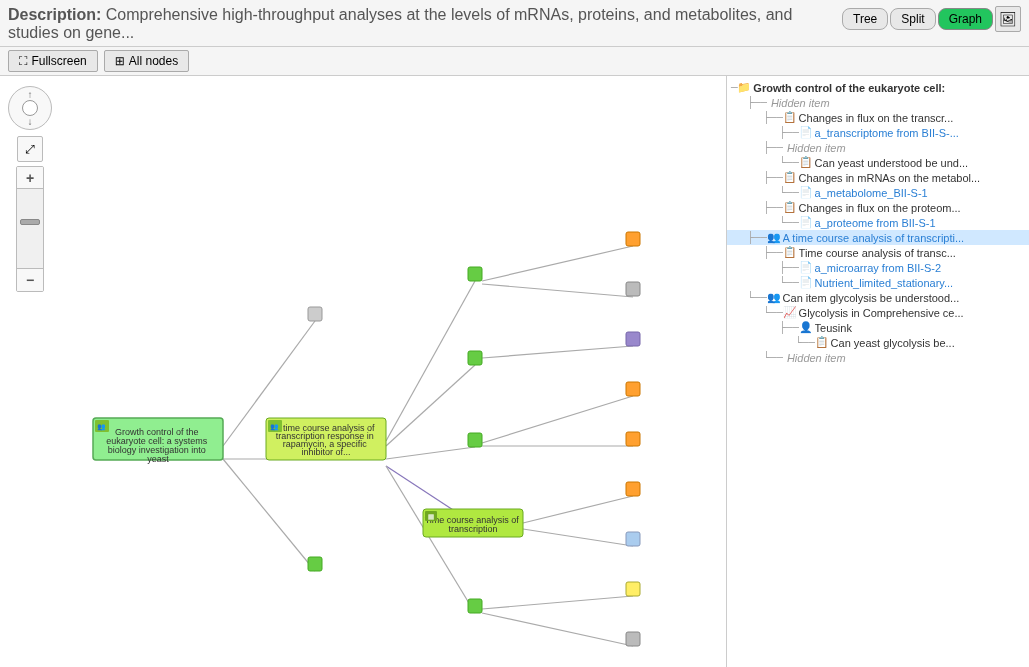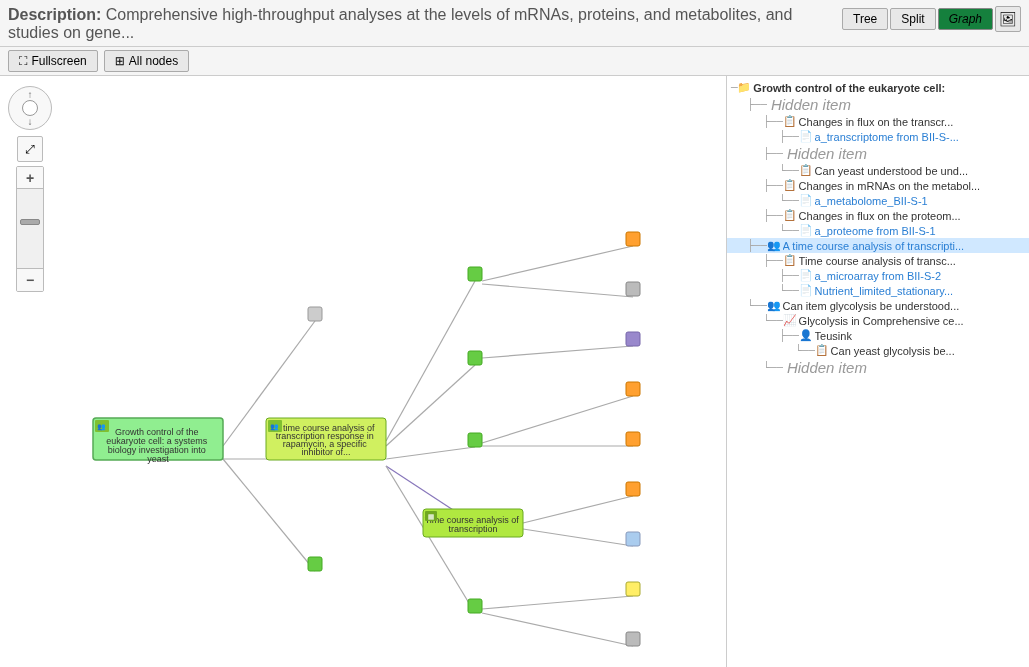--- a/index.html
+++ b/index.html
@@ -28,26 +28,25 @@
       margin-left: 10px;
       padding-top: 2px;
     }
 
     .view-btn {
       padding: 3px 10px;
       border: 1px solid #aaa;
       background: #e8e8e8;
       cursor: pointer;
       font-size: 12px;
-      border-radius: 2px;
+      border-radius: 8px;
     }
     .view-btn.active {
-      background: #15803d;
+      background: #22c55e;
       border-color: #888;
-      font-style: italic;
     }
 
     .icon-btn {
       width: 26px; height: 26px;
       border: 1px solid #aaa;
       background: #e8e8e8;
       cursor: pointer;
       display: flex; align-items: center; justify-content: center;
       font-size: 14px;
       border-radius: 2px;
@@ -201,21 +200,21 @@
       padding: 1px 0;
       cursor: pointer;
       white-space: nowrap;
       overflow: hidden;
     }
     .tree-node.highlighted { background: #d0e8ff; }
     .tree-lines { color: #aaa; font-family: monospace; font-size: 11px; }
     .tree-icon { margin-right: 2px; font-size: 11px; }
     .tree-label { font-size: 11px; color: #333; overflow: hidden; text-overflow: ellipsis; }
     .tree-label.link { color: #2a7fd4; }
-    .hidden-item { color: #999; font-style: italic; font-size: 15px; padding-left: 4px; }
+    .hidden-item { color: #999; font-style: italic; font-size: 11px; padding-left: 4px; }
 
     
     .graph-node-study {
       fill: #90ee90;
       stroke: #5a5;
       stroke-width: 1.5;
     }
 
     .node-text {
       font-size: 9px;

